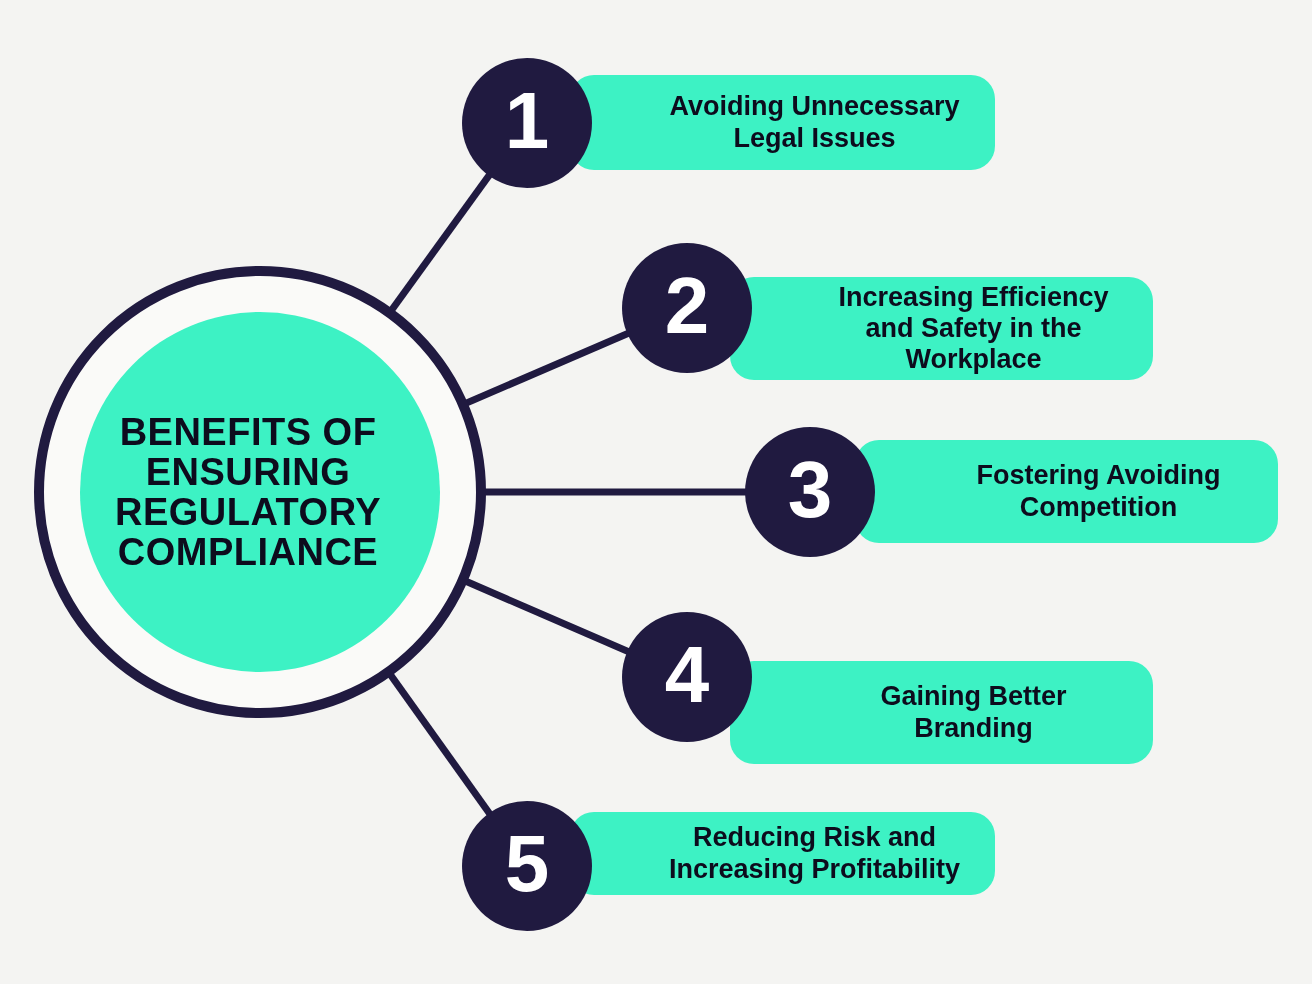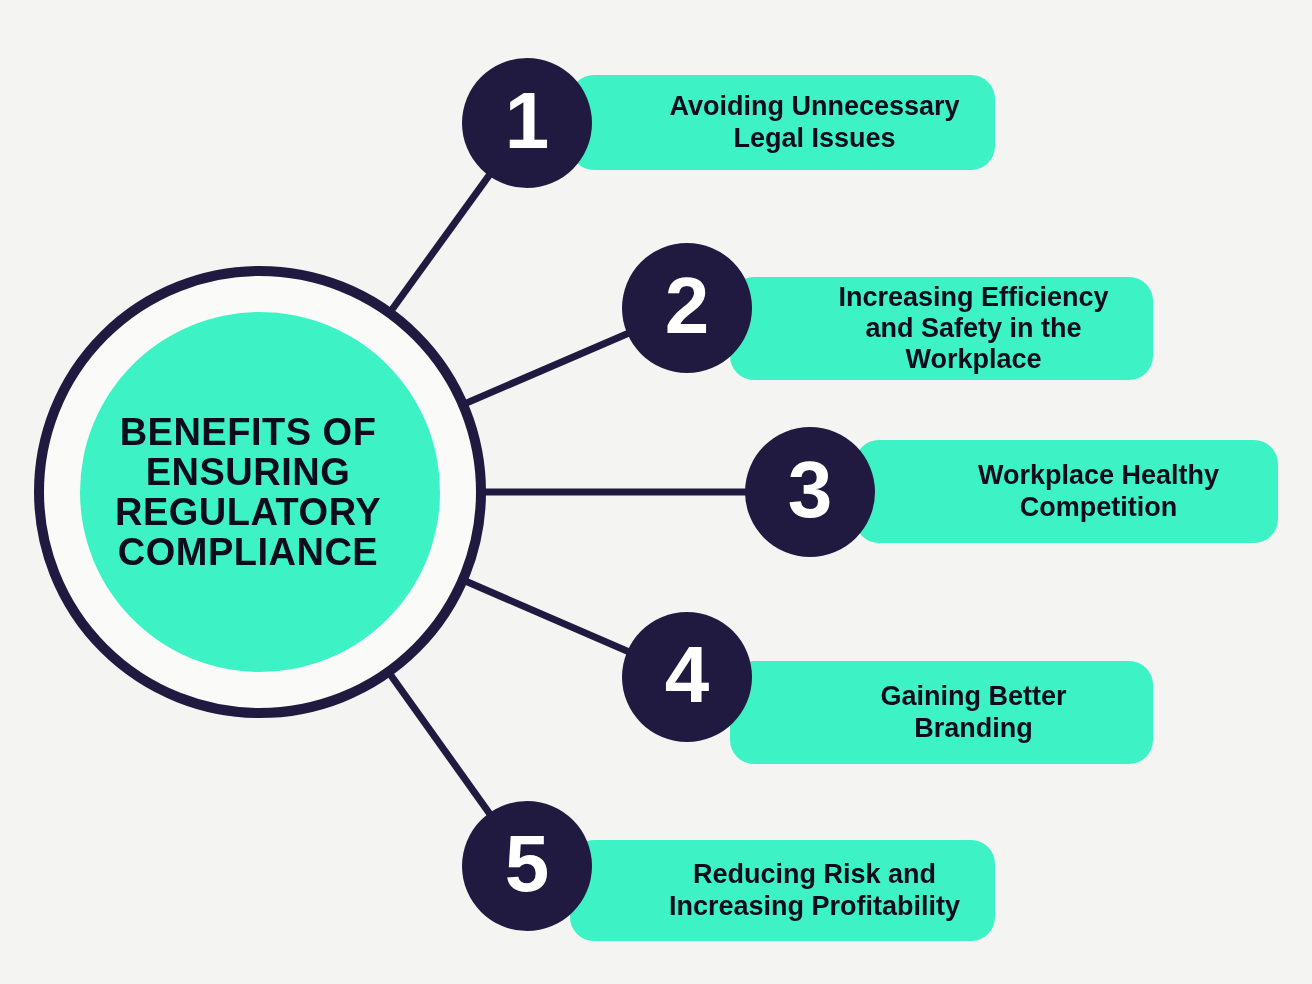--- a/index.html
+++ b/index.html
@@ -57,21 +57,21 @@
   }
 
   .item1 .pill{left:570px;top:75px; width:425px;height:95px;}
   .item1 .num {left:462px;top:58px;}
   .item2 .pill{left:730px;top:255px;width:423px;height:103px;margin-top:22px;}
   .item2 .num {left:622px;top:243px;}
   .item3 .pill{left:855px;top:440px;width:423px;height:103px;}
   .item3 .num {left:745px;top:427px;}
   .item4 .pill{left:730px;top:661px;width:423px;height:103px;}
   .item4 .num {left:622px;top:612px;}
-  .item5 .pill{left:570px;top:840px;width:425px;height:101px;}
+  .item5 .pill{left:570px;top:812px;width:425px;height:83px;}
   .item5 .num {left:462px;top:801px;}
 </style>
 </head>
 <body>
 
 <div class="canvas">
 
   <svg class="connectors" viewBox="0 0 1312 984" xmlns="http://www.w3.org/2000/svg">
     <line x1="260" y1="492" x2="527" y2="123" stroke="#201a40" stroke-width="7"></line>
     <line x1="260" y1="492" x2="687" y2="308" stroke="#201a40" stroke-width="7"></line>
@@ -103,21 +103,21 @@
 and Safety in the
 Workplace</span>
     </div>
     <div class="num">
       <span>2</span>
     </div>
   </div>
 
   <div class="item item3">
     <div class="pill">
-      <span>Workplace Healthy
+      <span>Fostering Avoiding
 Competition</span>
     </div>
     <div class="num">
       <span>3</span>
     </div>
   </div>
 
   <div class="item item4">
     <div class="pill">
       <span>Gaining Better

